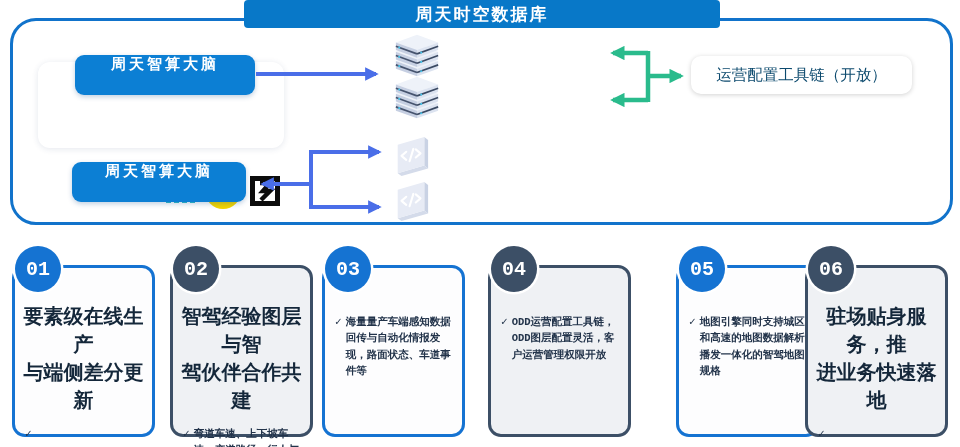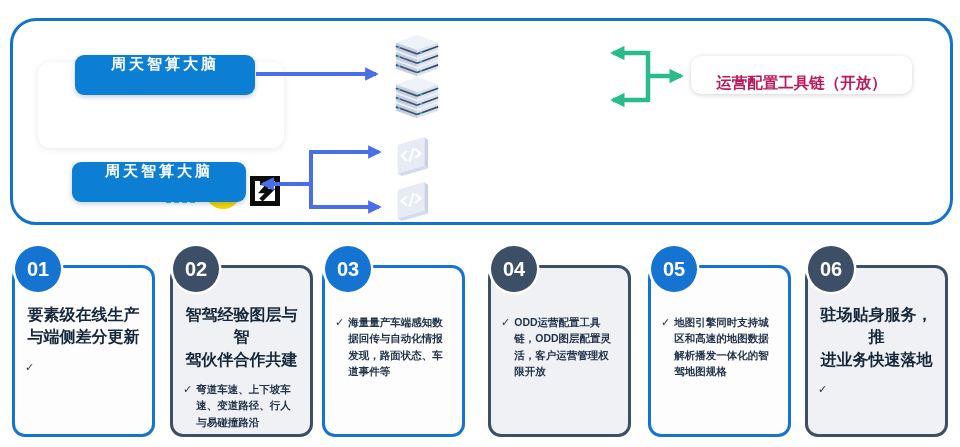--- a/index.html
+++ b/index.html
@@ -46,27 +46,27 @@
     background:repeating-linear-gradient(90deg,#2fb9c9 0 5px,transparent 5px 8px); }
   .logo-lotus { position:relative; width:36px; height:36px; border-radius:50%;
     background:#f4d500; display:flex; align-items:center; justify-content:center; }
   .lotus-text { position:absolute; bottom:9px; width:100%; text-align:center;
     font-size:6.5px; font-weight:bold; color:#ffffff; letter-spacing:.5px; z-index:2; }
   .logo-s { width:30px; height:30px; }
   .tool-box {
     position:absolute; left:691px; top:56px; width:221px; height:38px;
     background:#ffffff; border-radius:10px;
     box-shadow:0 1px 5px rgba(0,0,0,0.18);
-    color:#be185d; font-weight:bold; font-size:15.5px;
-    display:flex; align-items:flex-end; justify-content:center; z-index:3;
+    color:#0c4a6e; font-weight:normal; font-size:15.5px;
+    display:flex; align-items:center; justify-content:center; z-index:3;
   }
   .arrows { position:absolute; left:0; top:0; z-index:4; pointer-events:none; }
   .icon-abs { position:absolute; z-index:3; }
   
-  .cards { position:absolute; left:0; top:244px; width:960px; height:203px; }
+  .cards { position:absolute; left:0; top:244px; width:960px; height:203px;font-family:Liberation Mono, monospace; }
   .card {
     position:absolute; top:21px; width:143px; height:172px;
     border-radius:13px; background:#ffffff;
     border:3px solid var(--accent);
     padding:36px 8px 8px 8px;
   }
   .card::before {
     content:""; position:absolute; z-index:-1;
     top:2px; bottom:-2px; left:10px; right:-10px;
     background:var(--accent); border-radius:13px;
@@ -74,21 +74,21 @@
   .card--blue { --accent:#1573D2; background:#fdfdfe; }
   .card--navy { --accent:#3C4F66; background:#EFF1F4; }
   .card-num {
     position:absolute; left:0px; top:-22px; width:46px; height:46px;
     border-radius:50%; background:var(--accent);
     box-shadow:0 0 0 2.5px #ffffff;
     color:#ffffff; font-weight:bold; font-size:20px;
     display:flex; align-items:center; justify-content:center;
   }
   .card-title {
-    text-align:center; font-weight:bold; font-size:16px; line-height:1.4;
+    text-align:center; font-weight:bold; font-size:20px; line-height:1.4;
     color:#14273A; white-space:pre-line;
   }
   .card-bullet {
     margin-top:10px; display:flex; gap:4px; padding:0 2px;
     font-size:10.5px; font-weight:600; line-height:1.55; color:#22334A;
   }
   .check { font-size:11px; font-weight:bold; flex:0 0 auto; }
 </style>
 </head>
 <body>
@@ -119,20 +119,23 @@
         <polyline points="25,15 30,19.2 25,23.5"></polyline>
       </g>
     </g>
   </defs>
 </svg>
 
 <div class="stage">
 
   <div class="outer-box"></div>
 
+  <div class="banner">
+    <span>周天时空数据库</span>
+  </div>
 
   <div class="brain-panel">
     <div class="logos">
       <svg width="52" height="22" viewBox="0 0 52 22">
         <path d="M3,2 h46 q2,0 1.5,3 l-3.5,11 q-1.2,4 -6,4 h-30 q-4.8,0 -6,-4 L1.5,5 Q1,2 3,2 Z" fill="#3a414e"></path>
       </svg>
       <div class="logo-jda">
         <span class="jda-text">JDA</span>
         <div class="jda-sub"></div>
       </div>
@@ -229,21 +232,21 @@
     </div>
 
     <div class="card card--navy" style="left:488px">
       <div class="card-num">04</div>
       <div class="card-bullet">
         <span class="check">✓</span>
         <span>ODD运营配置工具链，ODD图层配置灵活，客户运营管理权限开放</span>
       </div>
     </div>
 
-    <div class="card card--blue" style="left:648px">
+    <div class="card card--blue" style="left:676px">
       <div class="card-num">05</div>
       <div class="card-bullet">
         <span class="check">✓</span>
         <span>地图引擎同时支持城区和高速的地图数据解析播发一体化的智驾地图规格</span>
       </div>
     </div>
 
     <div class="card card--navy" style="left:805px">
       <div class="card-num">06</div>
       <div class="card-title">驻场贴身服务，推

